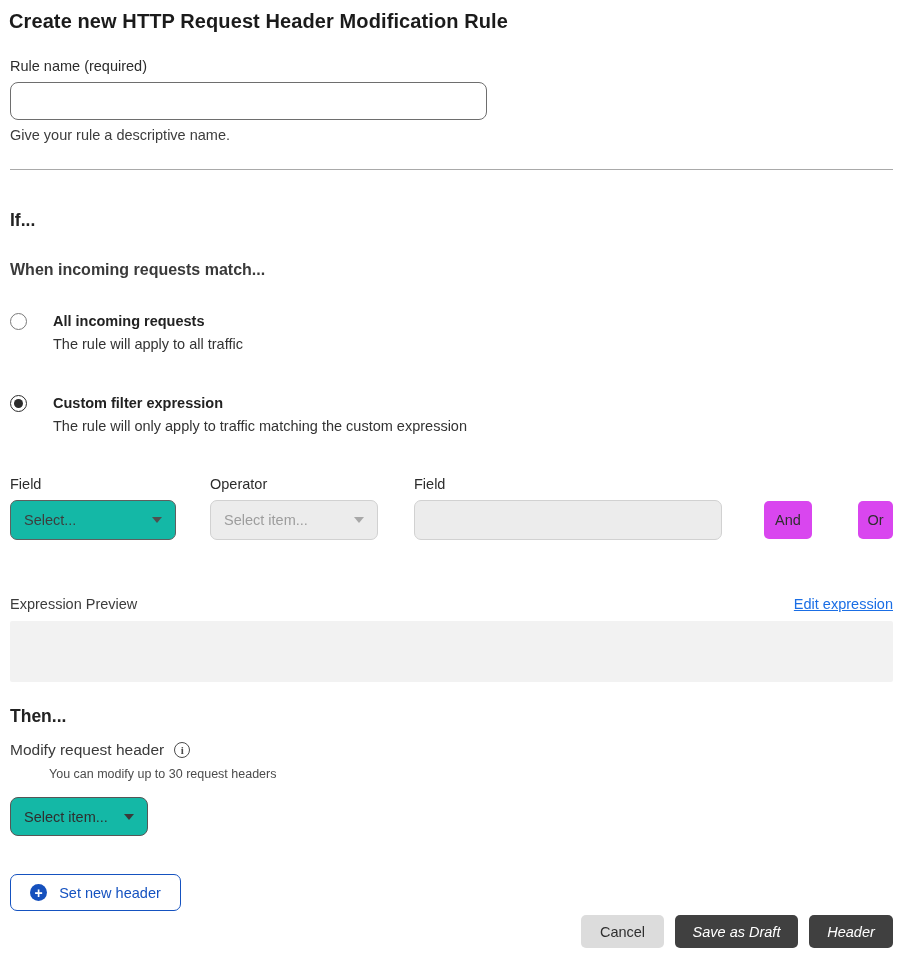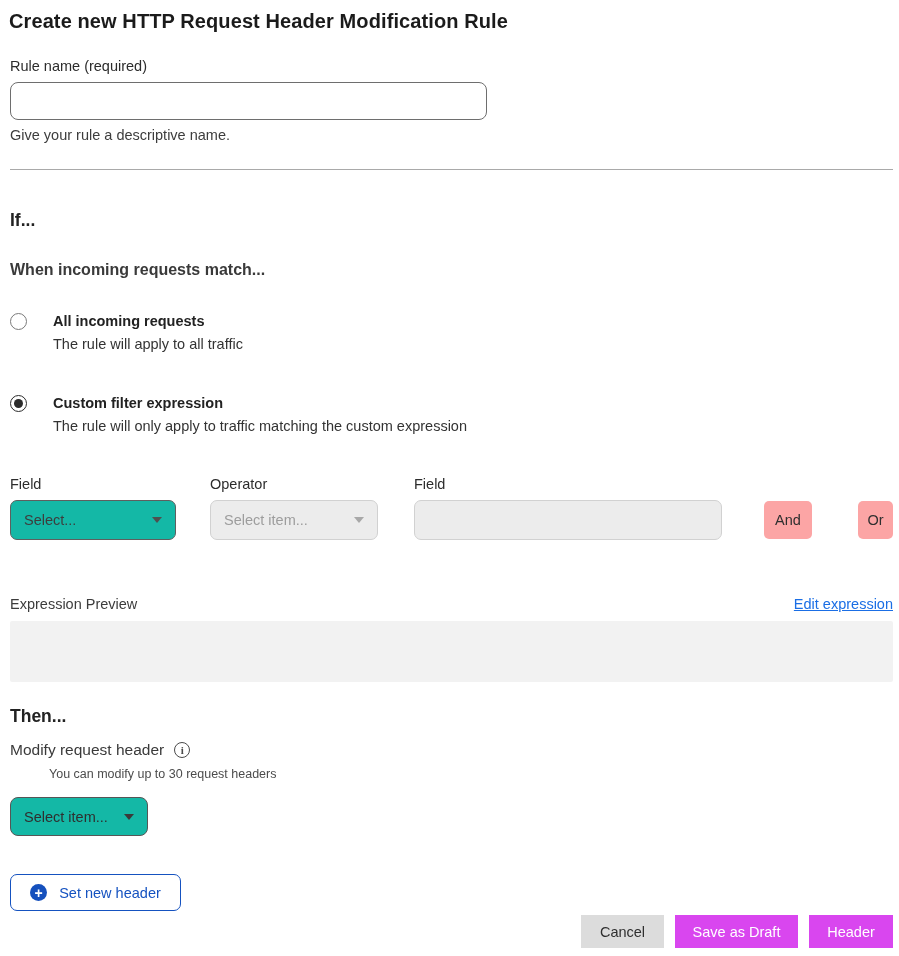--- a/index.html
+++ b/index.html
@@ -75,21 +75,21 @@
 
   .value-input {
     width: 100%; height: 40px; border-radius: 7px;
     background: #ececec; border: 1px solid #d1d1d1;
     font-family: "Liberation Sans", sans-serif; font-size: 14.5px;
     padding: 0 10px; color: #555;
   }
 
   .andor-btn {
     height: 38px; margin-bottom: 1px; border: none; border-radius: 5px;
-    background: #fca5a5; color: #2f2f2f; font-size: 14.5px;
+    background: #d946ef; color: #2f2f2f; font-size: 14.5px;
     font-family: "Liberation Sans", sans-serif; cursor: pointer;
   }
   .and-btn { width: 48px; margin-left: 18px; }
   .or-btn { width: 35px; margin-left: 22px; }
 
   .preview-header { margin-top: 56px; display: flex; justify-content: space-between; align-items: baseline; }
   .preview-label { font-size: 14.5px; color: #3c3c3c; }
   .edit-link { font-size: 14.5px; color: #1a6ee5; text-decoration: underline; cursor: pointer; }
   .preview-box { margin-top: 9px; height: 61px; background: #f2f2f2; border-radius: 2px; }
 
@@ -116,25 +116,25 @@
   }
   .plus-icon {
     width: 17px; height: 17px; border-radius: 50%; background: #1550bd;
     color: #fff; display: inline-flex; align-items: center; justify-content: center;
     font-size: 14px; line-height: 1; margin-right: 12px; font-weight: 700;
   }
   .set-header-label { color: #1552c0; font-size: 14.5px; }
 
   .footer-row { margin-top: 4px; display: flex; justify-content: flex-end; align-items: center; }
   .btn {
-    height: 33px; border: none; border-radius: 0; cursor: pointer;
+    height: 33px; border: none; border-radius: 5px; cursor: pointer;
     font-family: "Liberation Sans", sans-serif; font-size: 14.5px; padding: 0 16px;
   }
   .btn-gray { background: #dcdcdc; color: #2f2f2f; width: 83px; }
-  .btn-blue { background: #d946ef; color: #ffffff; }
+  .btn-blue { background: #404040; color: #ffffff; font-style: italic; }
   .btn-save { margin-left: 11px; width: 123px; }
   .btn-deploy { margin-left: 11px; width: 84px; }
 </style>
 </head>
 <body>
 
 <div class="container">
 
   <h1 class="page-title">Create new HTTP Request Header Modification Rule</h1>
 

